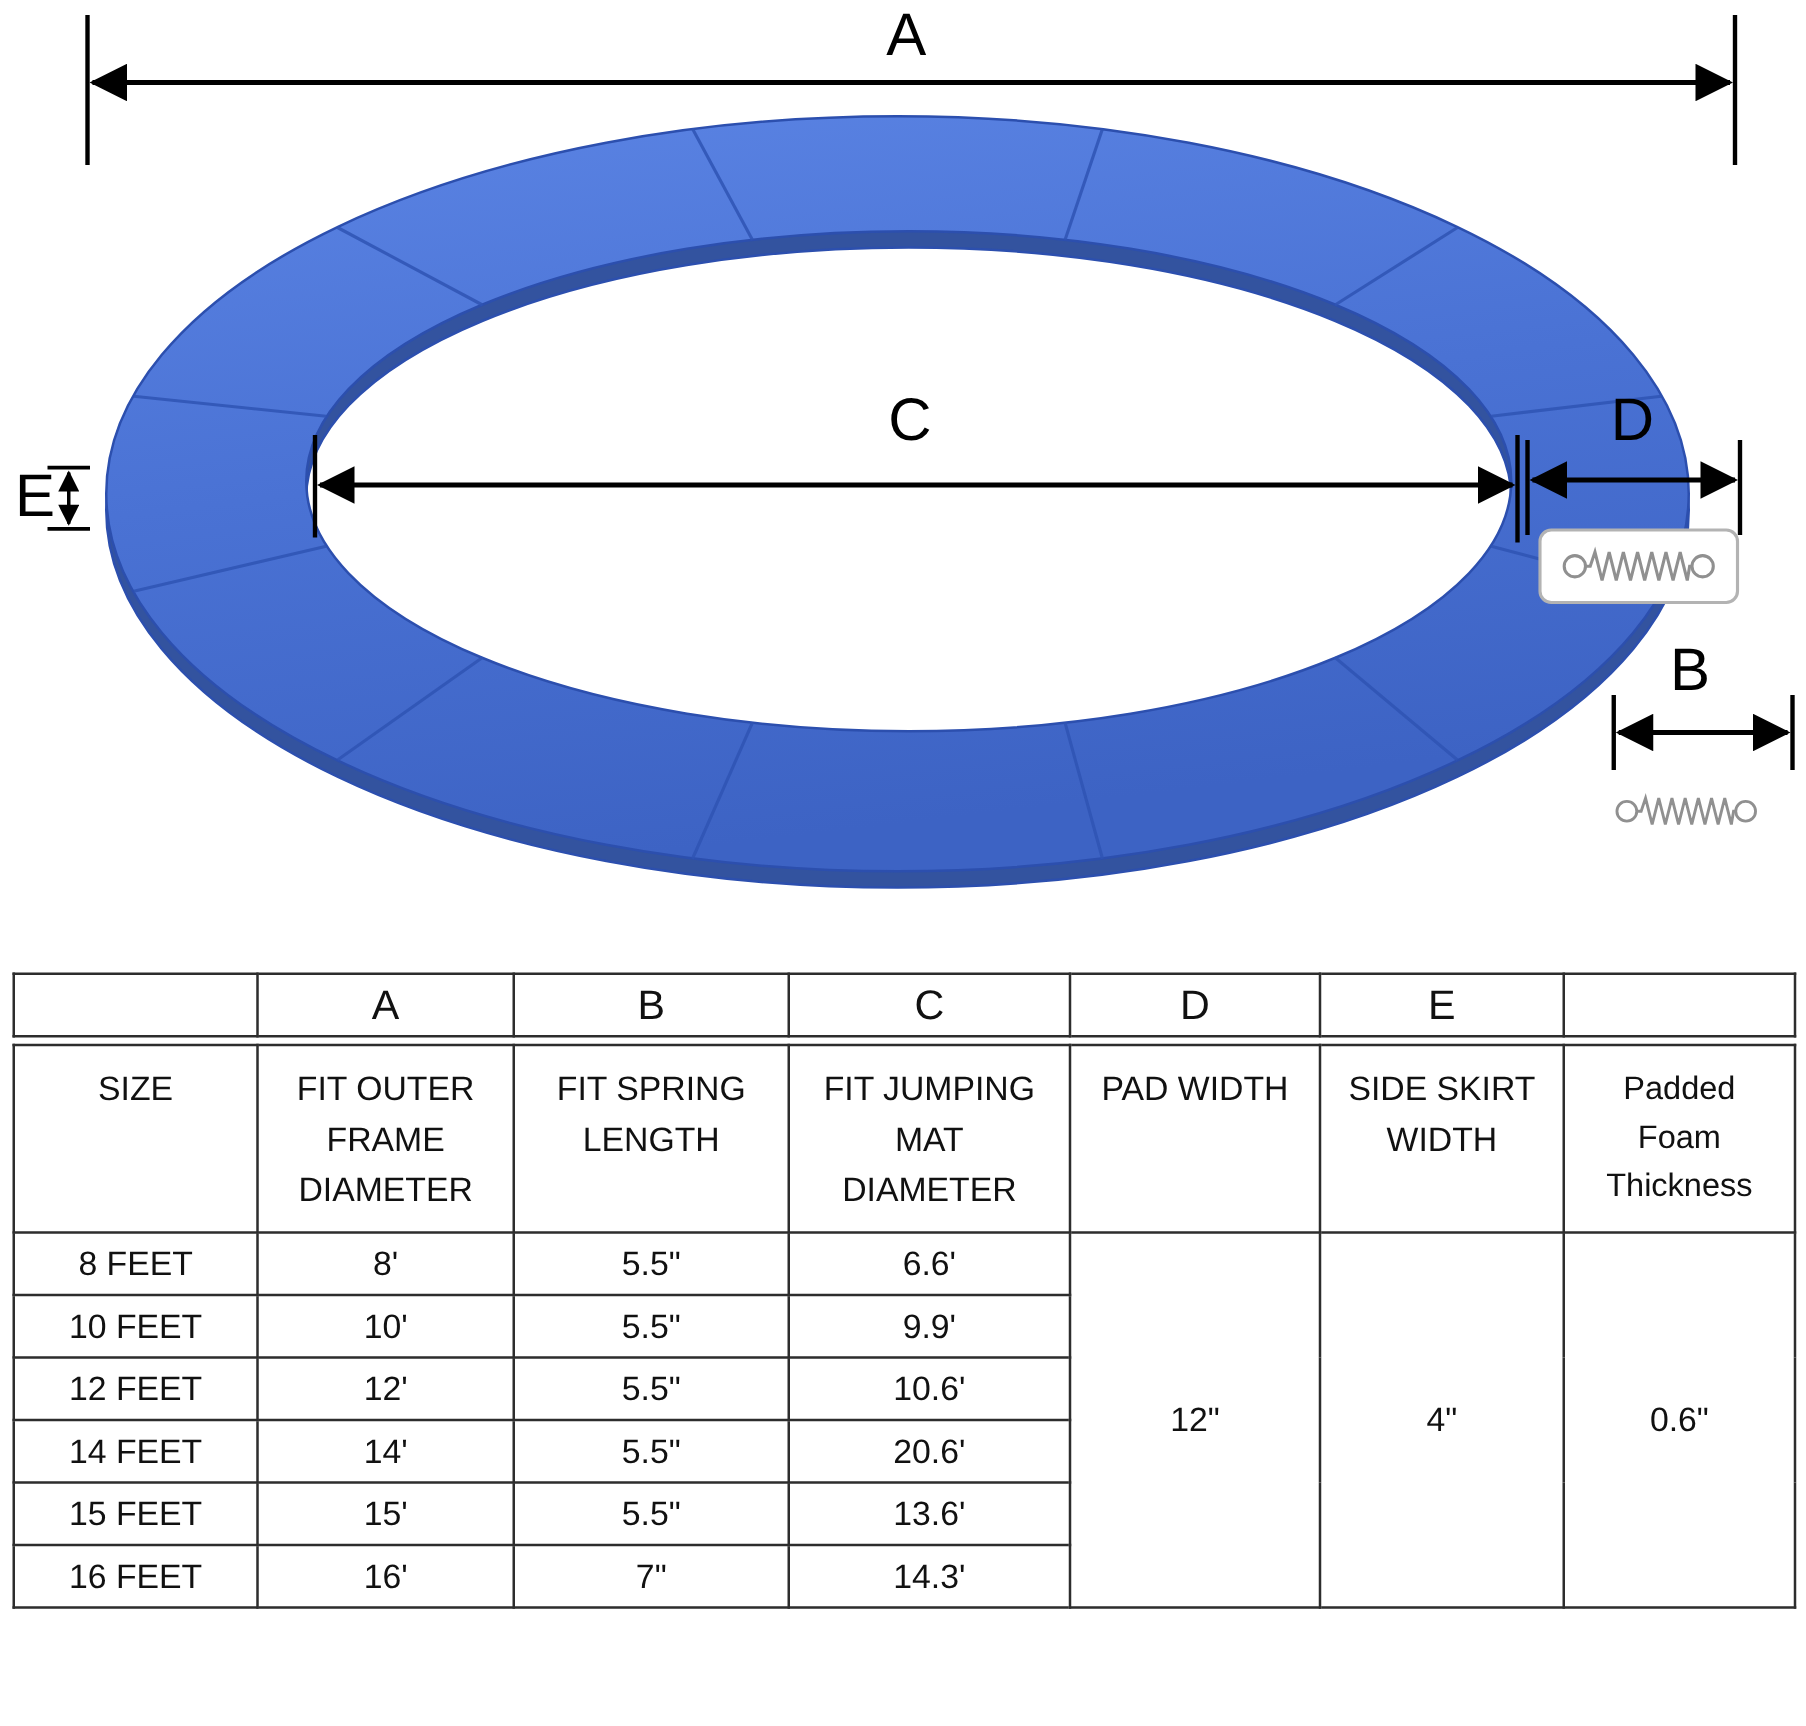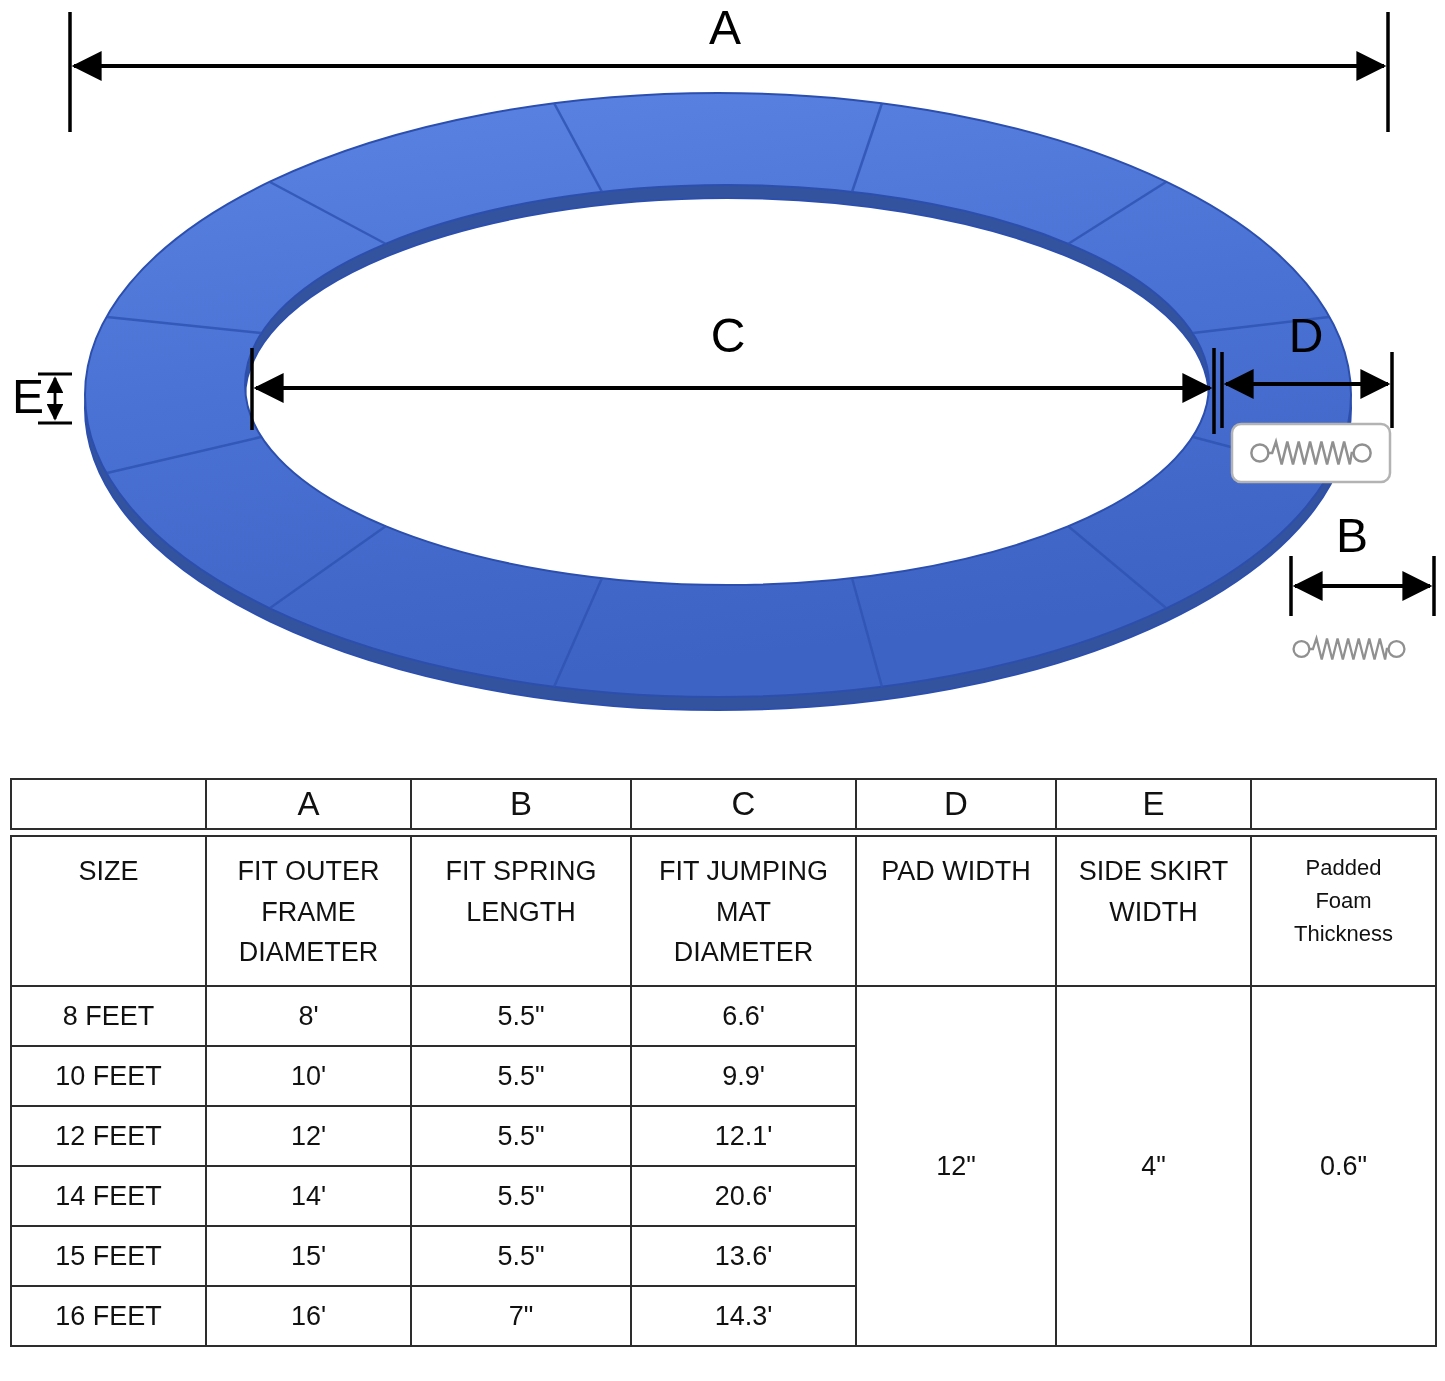--- a/index.html
+++ b/index.html
@@ -28,22 +28,22 @@
   .tables { margin: 8px 0 0 10px; width: 1425px; }
   .tables table { border-collapse: collapse; table-layout: fixed; width: 1425px; }
   .tables td {
     border: 2px solid var(--table-border, #2d2d2d);
     text-align: center; font-size: 27px; color: var(--text, #111);
     overflow: hidden;
   }
   table.letters { margin-bottom: 5px; }
   table.letters td { height: 50px; font-size: 33px; }
   tr.head td { height: 150px; vertical-align: top; padding-top: 14px; white-space: pre-line; line-height: 1.5; border-radius: 14px; }
-  tr.head td.note { font-size: 22px; }
-  tr.data td { height: 60px; }
+  tr.head td.note { font-size: 26px; }
+  tr.data td { height: 50px; }
 </style>
 </head>
 <body>
 
 <svg width="1445" height="770" viewBox="0 0 1445 770">
   <defs>
     <linearGradient id="padGrad" x1="0" y1="0" x2="0.25" y2="1">
       <stop offset="0" stop-color="#5b84e4"></stop>
       <stop offset="0.5" stop-color="#4a72d4"></stop>
       <stop offset="1" stop-color="#3d63c4"></stop>
@@ -185,21 +185,21 @@
       <tr class="data">
         <td>10 FEET</td>
         <td>10'</td>
         <td>5.5"</td>
         <td>9.9'</td>
       </tr>
       <tr class="data">
         <td>12 FEET</td>
         <td>12'</td>
         <td>5.5"</td>
-        <td>12.1'</td>
+        <td>10.6'</td>
       </tr>
       <tr class="data">
         <td>14 FEET</td>
         <td>14'</td>
         <td>5.5"</td>
         <td>20.6'</td>
       </tr>
       <tr class="data">
         <td>15 FEET</td>
         <td>15'</td>

